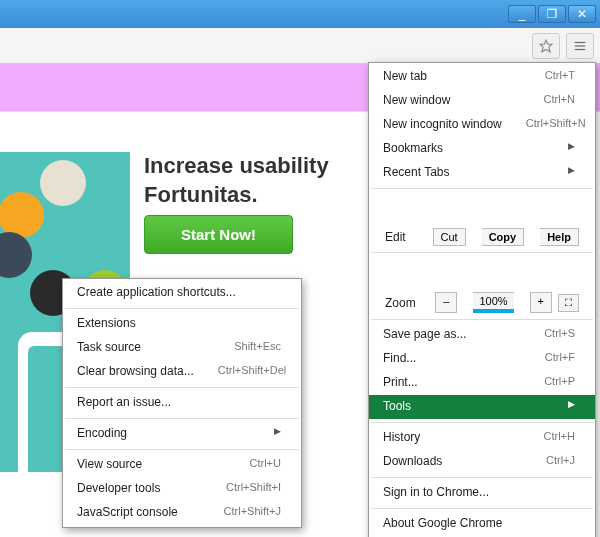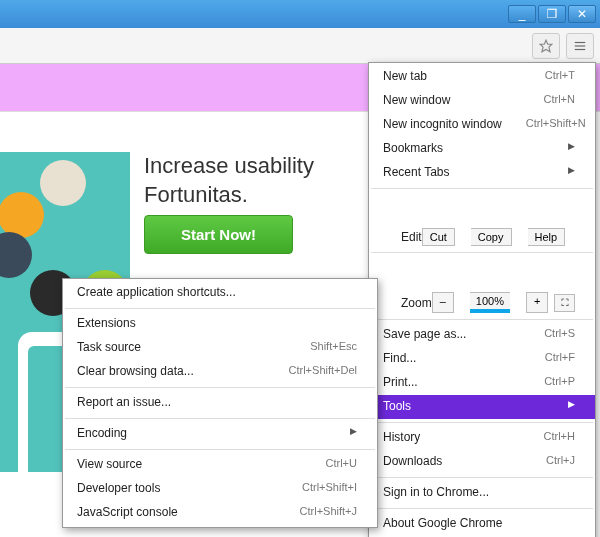--- a/index.html
+++ b/index.html
@@ -20,42 +20,42 @@
 .graphic { width: 130px; height: 320px; background: #52c3bb; position: relative; overflow: hidden; }
 .circle { position: absolute; border-radius: 50%; }
 .c1 { width: 46px; height: 46px; background: #e8e0d0; top: 8px; left: 40px; }
 .c2 { width: 46px; height: 46px; background: #f5a623; top: 40px; left: -2px; }
 .c3 { width: 46px; height: 46px; background: #3a4a5a; top: 80px; left: -14px; }
 .c4 { width: 46px; height: 46px; background: #2a2a2a; top: 118px; left: 30px; }
 .c5 { width: 46px; height: 46px; background: #9acd32; top: 118px; left: 82px; }
 .device { position: absolute; bottom: 0; left: 18px; width: 94px; height: 140px; background: #fff; border-radius: 14px 14px 0 0; }
 .device::after { content:""; position:absolute; top:14px; left:10px; right:10px; bottom:0; background:#52c3bb; border-radius:6px 6px 0 0;}
 .textblock { padding-left: 14px; }
-.headline { font-size: 22px; color: #333; font-weight: 400; line-height: 1.3; }
+.headline { font-size: 22px; color: #333; font-weight: 700; line-height: 1.3; }
 .cta { margin-top: 6px; display: inline-block; padding: 10px 36px; background: linear-gradient(#5fc944, #3eaa26); color: #fff; font-weight: bold; font-size: 15px; border-radius: 4px; border: 1px solid #3a9a22; cursor: pointer; }
 
 .menu { position: absolute; background: #fff; border: 1px solid #999; box-shadow: 2px 3px 8px rgba(0,0,0,.35); padding: 2px 0; }
 .menu .row { display: flex; align-items: flex-start; justify-content: space-between; padding: 4px 20px 4px 14px; white-space: nowrap; cursor: pointer; height: 24px; }
-.menu .row.highlight { background: #6d28d9; color: #fff; }
+.menu .row.highlight { background: #15803d; color: #fff; }
 .menu .label { color: #222; }
 .menu .row.highlight .label { color: #fff; }
 .menu .sc { color: #777; font-size: 11px; margin-left: 24px; }
 .menu .sep { height: 1px; background: #ddd; margin: 3px 2px; }
 .menu .arrow { margin-left: 18px; color: #555; font-size: 9px; }
 .menu .row.highlight .arrow { color: #fff; }
 
-.editrow, .zoomrow { padding: 3px 32px; display: flex; align-items: center; justify-content: space-between; margin-top: 36px; }
+.editrow, .zoomrow { padding: 3px 16px; display: flex; align-items: center; justify-content: space-between; margin-top: 36px; }
 .editrow .grp, .zoomrow .grp { display: flex; gap: 16px; }
 .editrow .btn, .zoomrow .btn { border: 1px solid #bbb; background: #f5f5f5; padding: 2px 7px; font-size: 11px; cursor: pointer; }
-.editrow .btn + .btn, .zoomrow .btn + .btn { border-left: none; }
+.editrow .btn + .btn, .zoomrow .btn + .btn { border-left: none; font-weight: bold; }
 .zoomrow .pct { padding: 2px 6px; font-size: 11px; border-top:1px solid #bbb; border-bottom:4px solid #0ea5e9; background:#f5f5f5;}
 .zoomrow .fs { margin-left: 6px; border:1px solid #bbb; background:#f5f5f5; padding:2px 6px; font-size:10px; cursor:pointer;}
 
 #main-menu { top: 62px; right: 4px; width: 228px; }
-#sub-menu { top: 278px; left: 62px; width: 316px; }
+#sub-menu { top: 278px; left: 62px; width: 240px; }
 </style>
 </head>
 <body>
 
 <div class="titlebar">
   <div class="wbtn">
       <span>_</span>
     </div>
   <div class="wbtn">
       <span>❐</span>

